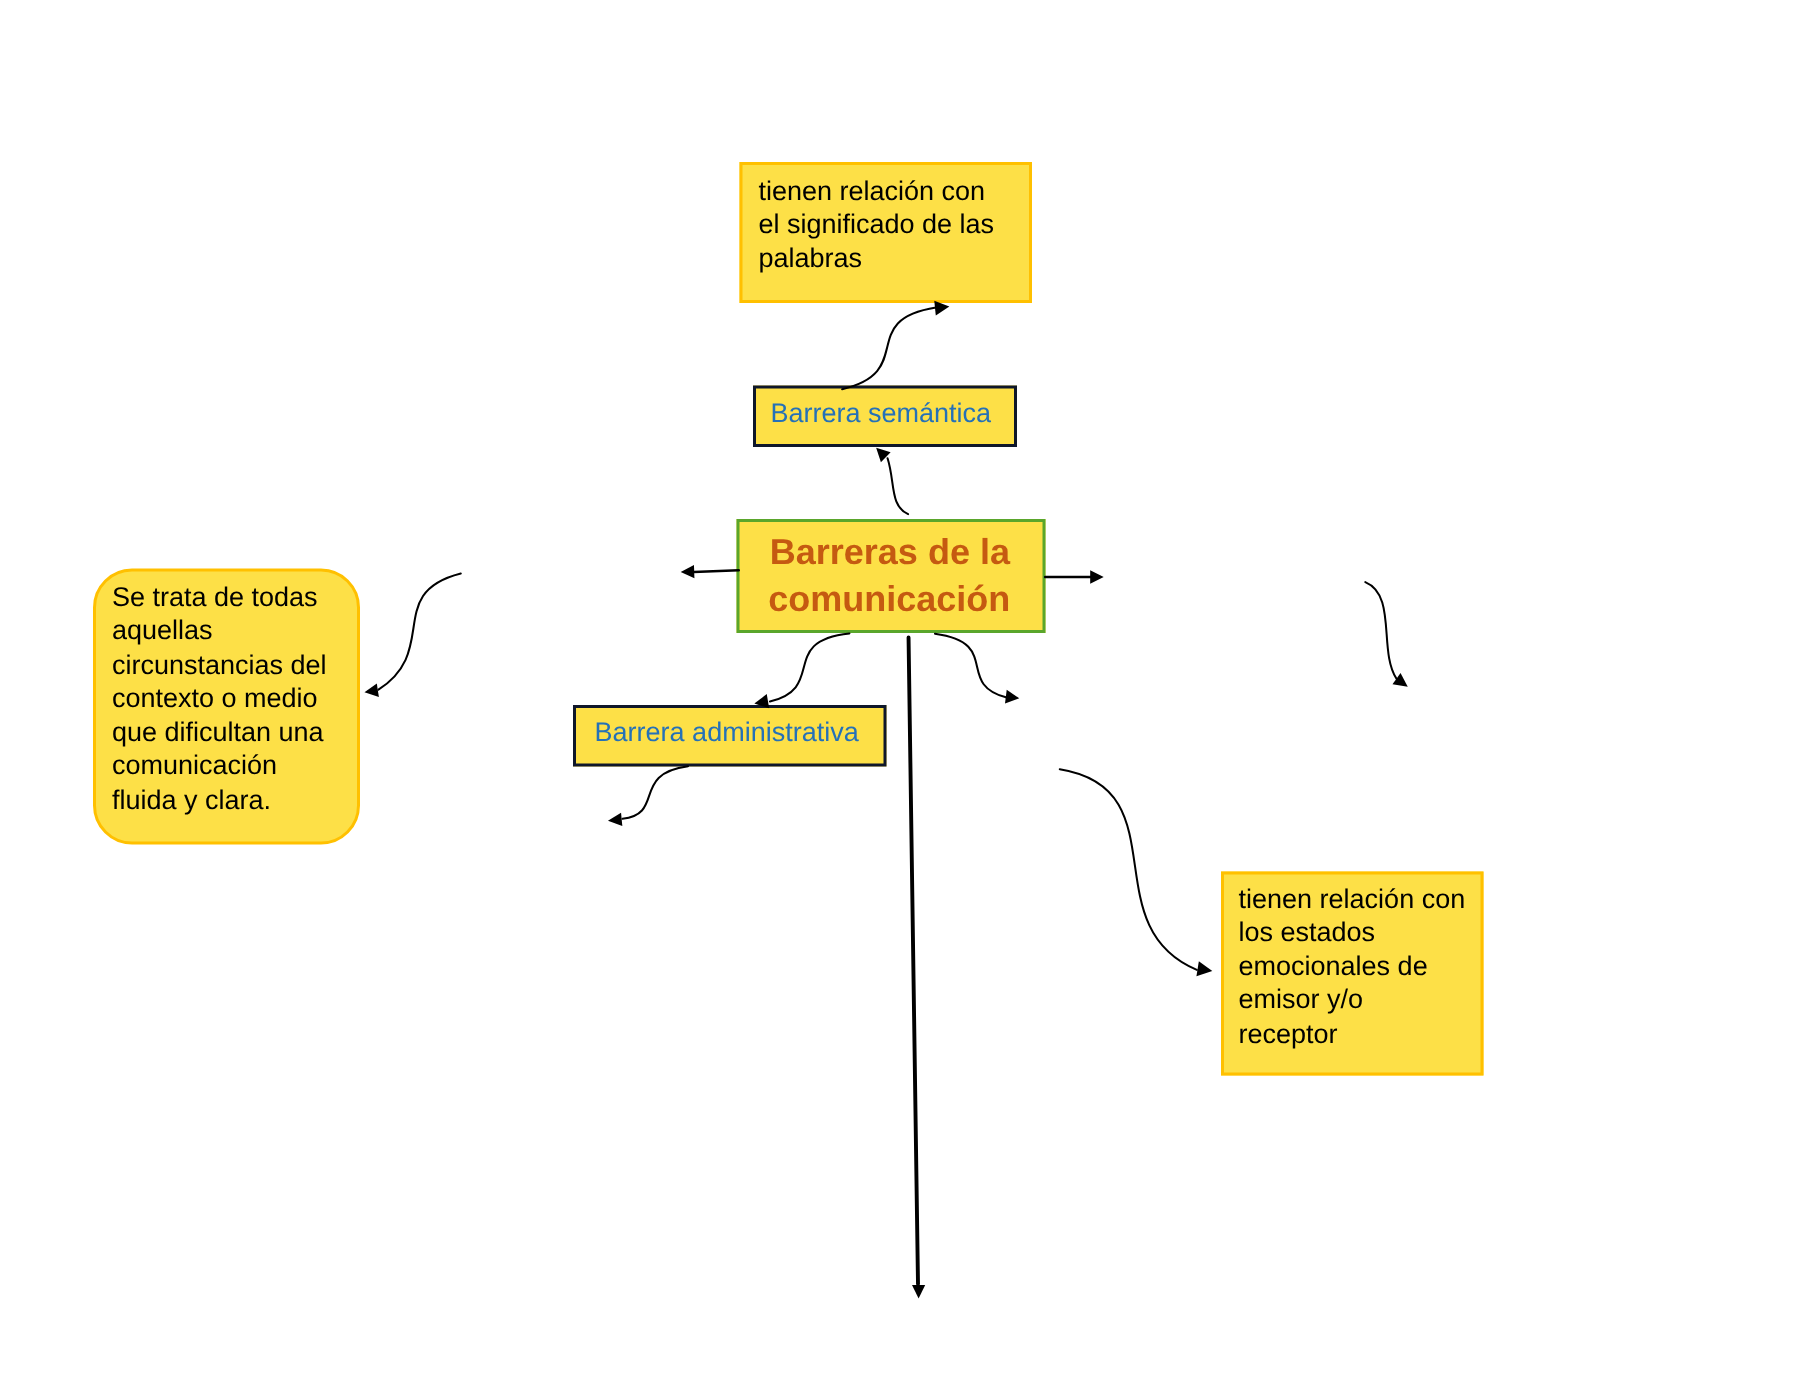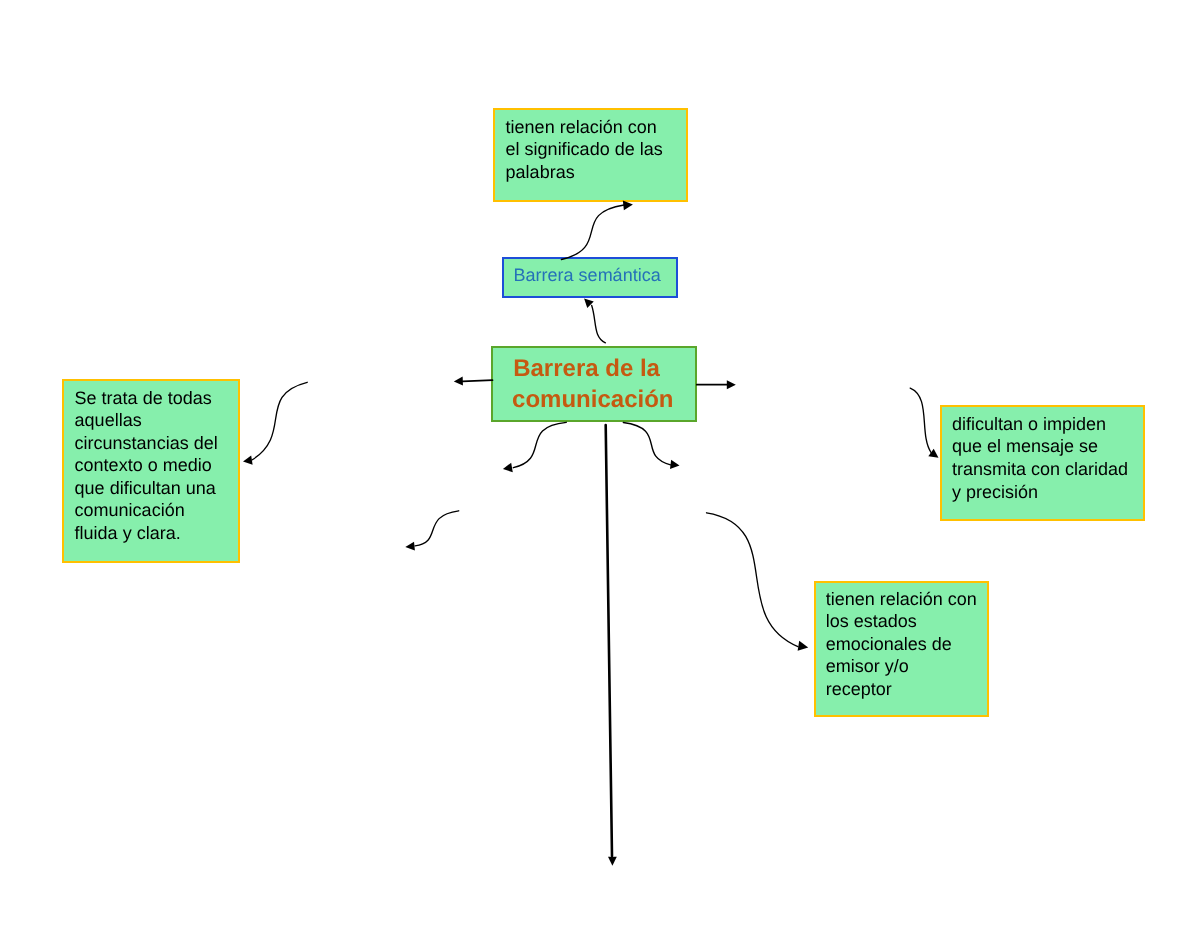--- a/index.html
+++ b/index.html
@@ -3,26 +3,26 @@
 <meta charset="utf-8">
 <title>Barreras de la comunicación</title>
 <style>
   html,body{margin:0;padding:0;background:#ffffff;}
   body{width:1200px;height:927px;overflow:hidden;
        font-family:"Liberation Sans",sans-serif;
        -webkit-font-smoothing:antialiased;
        text-rendering:geometricPrecision;}
   #canvas{position:relative;width:1200px;height:927px;background:#ffffff;}
   svg#edges{position:absolute;left:0;top:0;width:1200px;height:927px;overflow:visible;z-index:5;}
-  .node{position:absolute;box-sizing:border-box;background:#86efac;z-index:2;}
+  .node{position:absolute;box-sizing:border-box;background:#fde047;z-index:2;}
   .node .txt{position:absolute;white-space:pre;line-height:22.55px;transform:translateZ(0);}
 
   
   .b-amber{border:2px solid #ffc000;}
-  .b-orange{border:2px solid #1d4ed8;}
+  .b-orange{border:2px solid #0f172a;}
   .b-green{border:2px solid #5aa62b;}
 
   .t-body{color:#000000;font-size:18px;}
   .t-label{color:#2571b8;font-size:18px;}
   .t-title{color:#c55a11;font-size:24px;font-weight:bold;line-height:30.6px;}
 </style>
 </head>
 <body>
 
 <div id="canvas">
@@ -72,43 +72,40 @@
     <div class="txt t-body" style="left:10.6px;top:5.6px;">tienen relación con
 el significado de las
 palabras</div>
   </div>
 
   <div class="node b-orange" style="left:502px;top:257px;width:176px;height:41px;">
     <div class="txt t-label" style="left:9.6px;top:4.8px;">Barrera semántica</div>
   </div>
 
   <div class="node b-green" style="left:491px;top:346px;width:206px;height:76px;">
-    <div class="txt t-title" style="left:20.2px;top:10.2px;">Barrera de la</div>
+    <div class="txt t-title" style="left:20.2px;top:10.2px;">Barreras de la</div>
     <div class="txt t-title" style="left:19.1px;top:40.8px;">comunicación</div>
   </div>
 
 
-  <div class="node b-amber" style="left:62px;top:379px;width:178px;height:184px;">
+  <div class="node b-amber" style="left:62px;top:379px;width:178px;height:184px;border-radius:26px;">
     <div class="txt t-body" style="left:10.6px;top:5.6px;">Se trata de todas
 aquellas
 circunstancias del
 contexto o medio
 que dificultan una
 comunicación
 fluida y clara.</div>
   </div>
 
 
-  <div class="node b-amber" style="left:940px;top:405px;width:205px;height:116px;">
-    <div class="txt t-body" style="left:10.0px;top:5.9px;">dificultan o impiden
-que el mensaje se
-transmita con claridad
-y precisión</div>
+
+  <div class="node b-orange" style="left:382px;top:470px;width:209px;height:41px;">
+    <div class="txt t-label" style="left:12.4px;top:4.9px;">Barrera administrativa</div>
   </div>
-
 
 
 
   <div class="node b-amber" style="left:814px;top:581px;width:175px;height:136px;">
     <div class="txt t-body" style="left:9.7px;top:4.5px;">tienen relación con
 los estados
 emocionales de
 emisor y/o
 receptor</div>
   </div>

